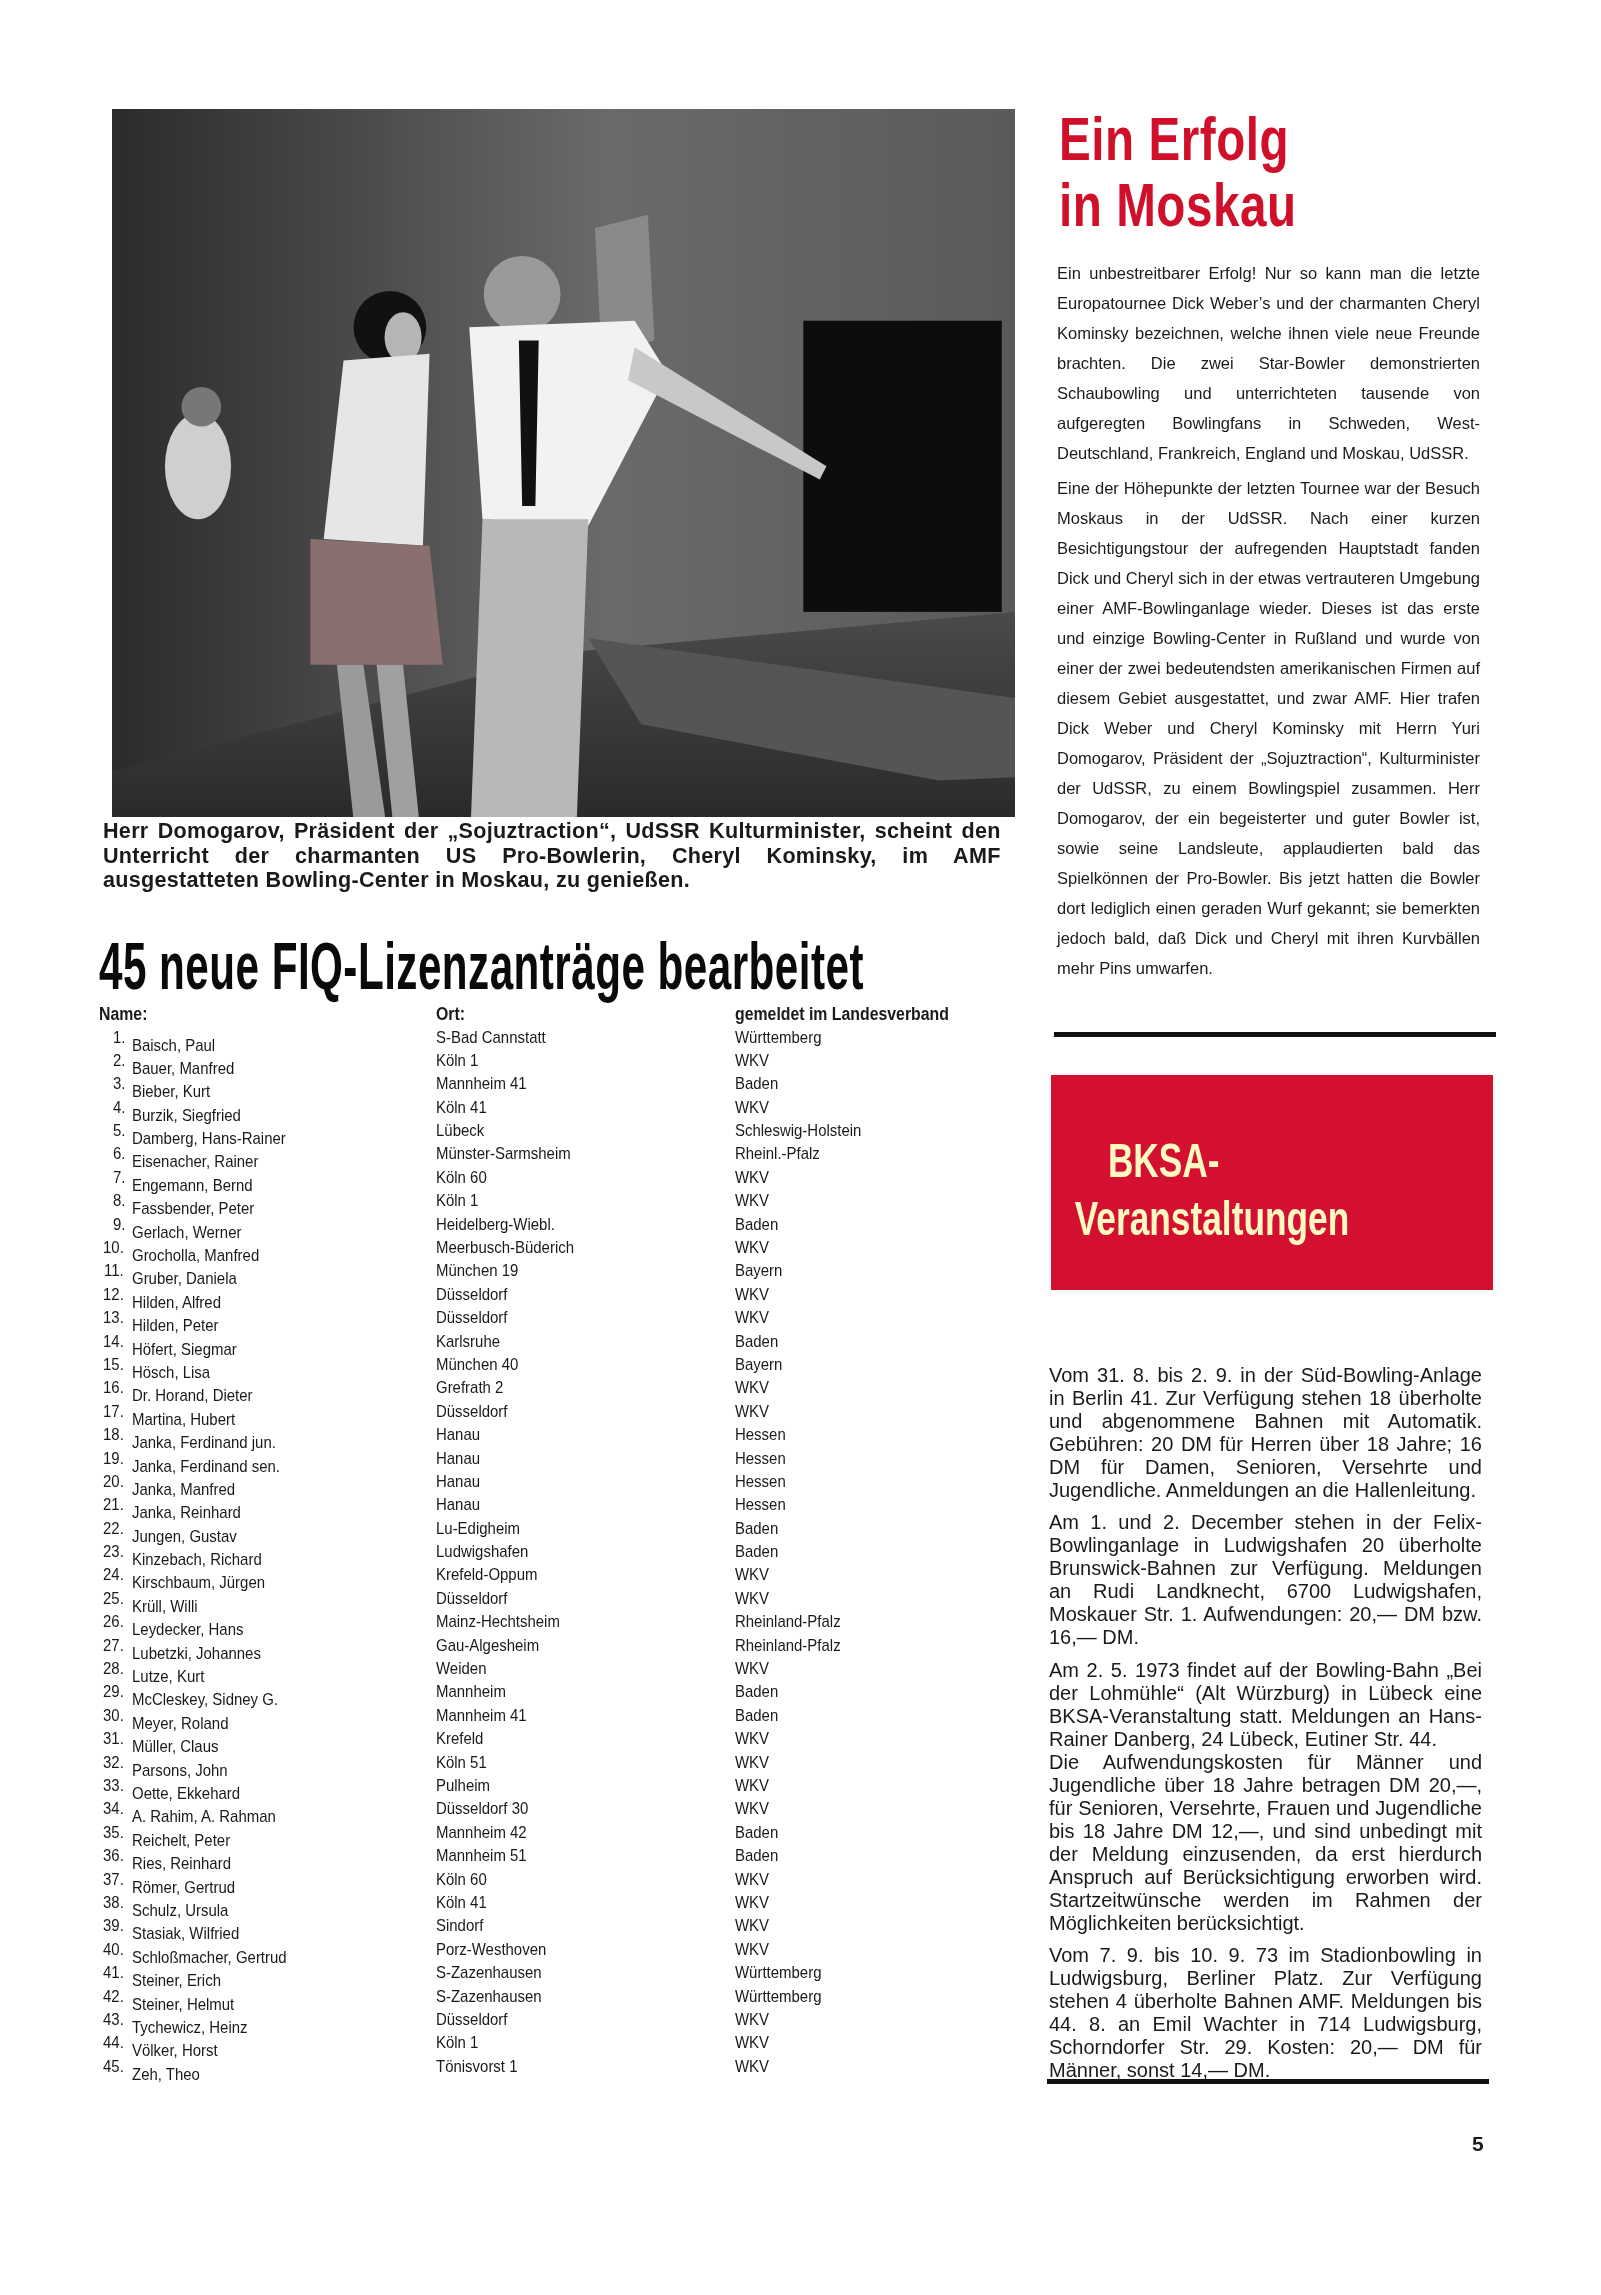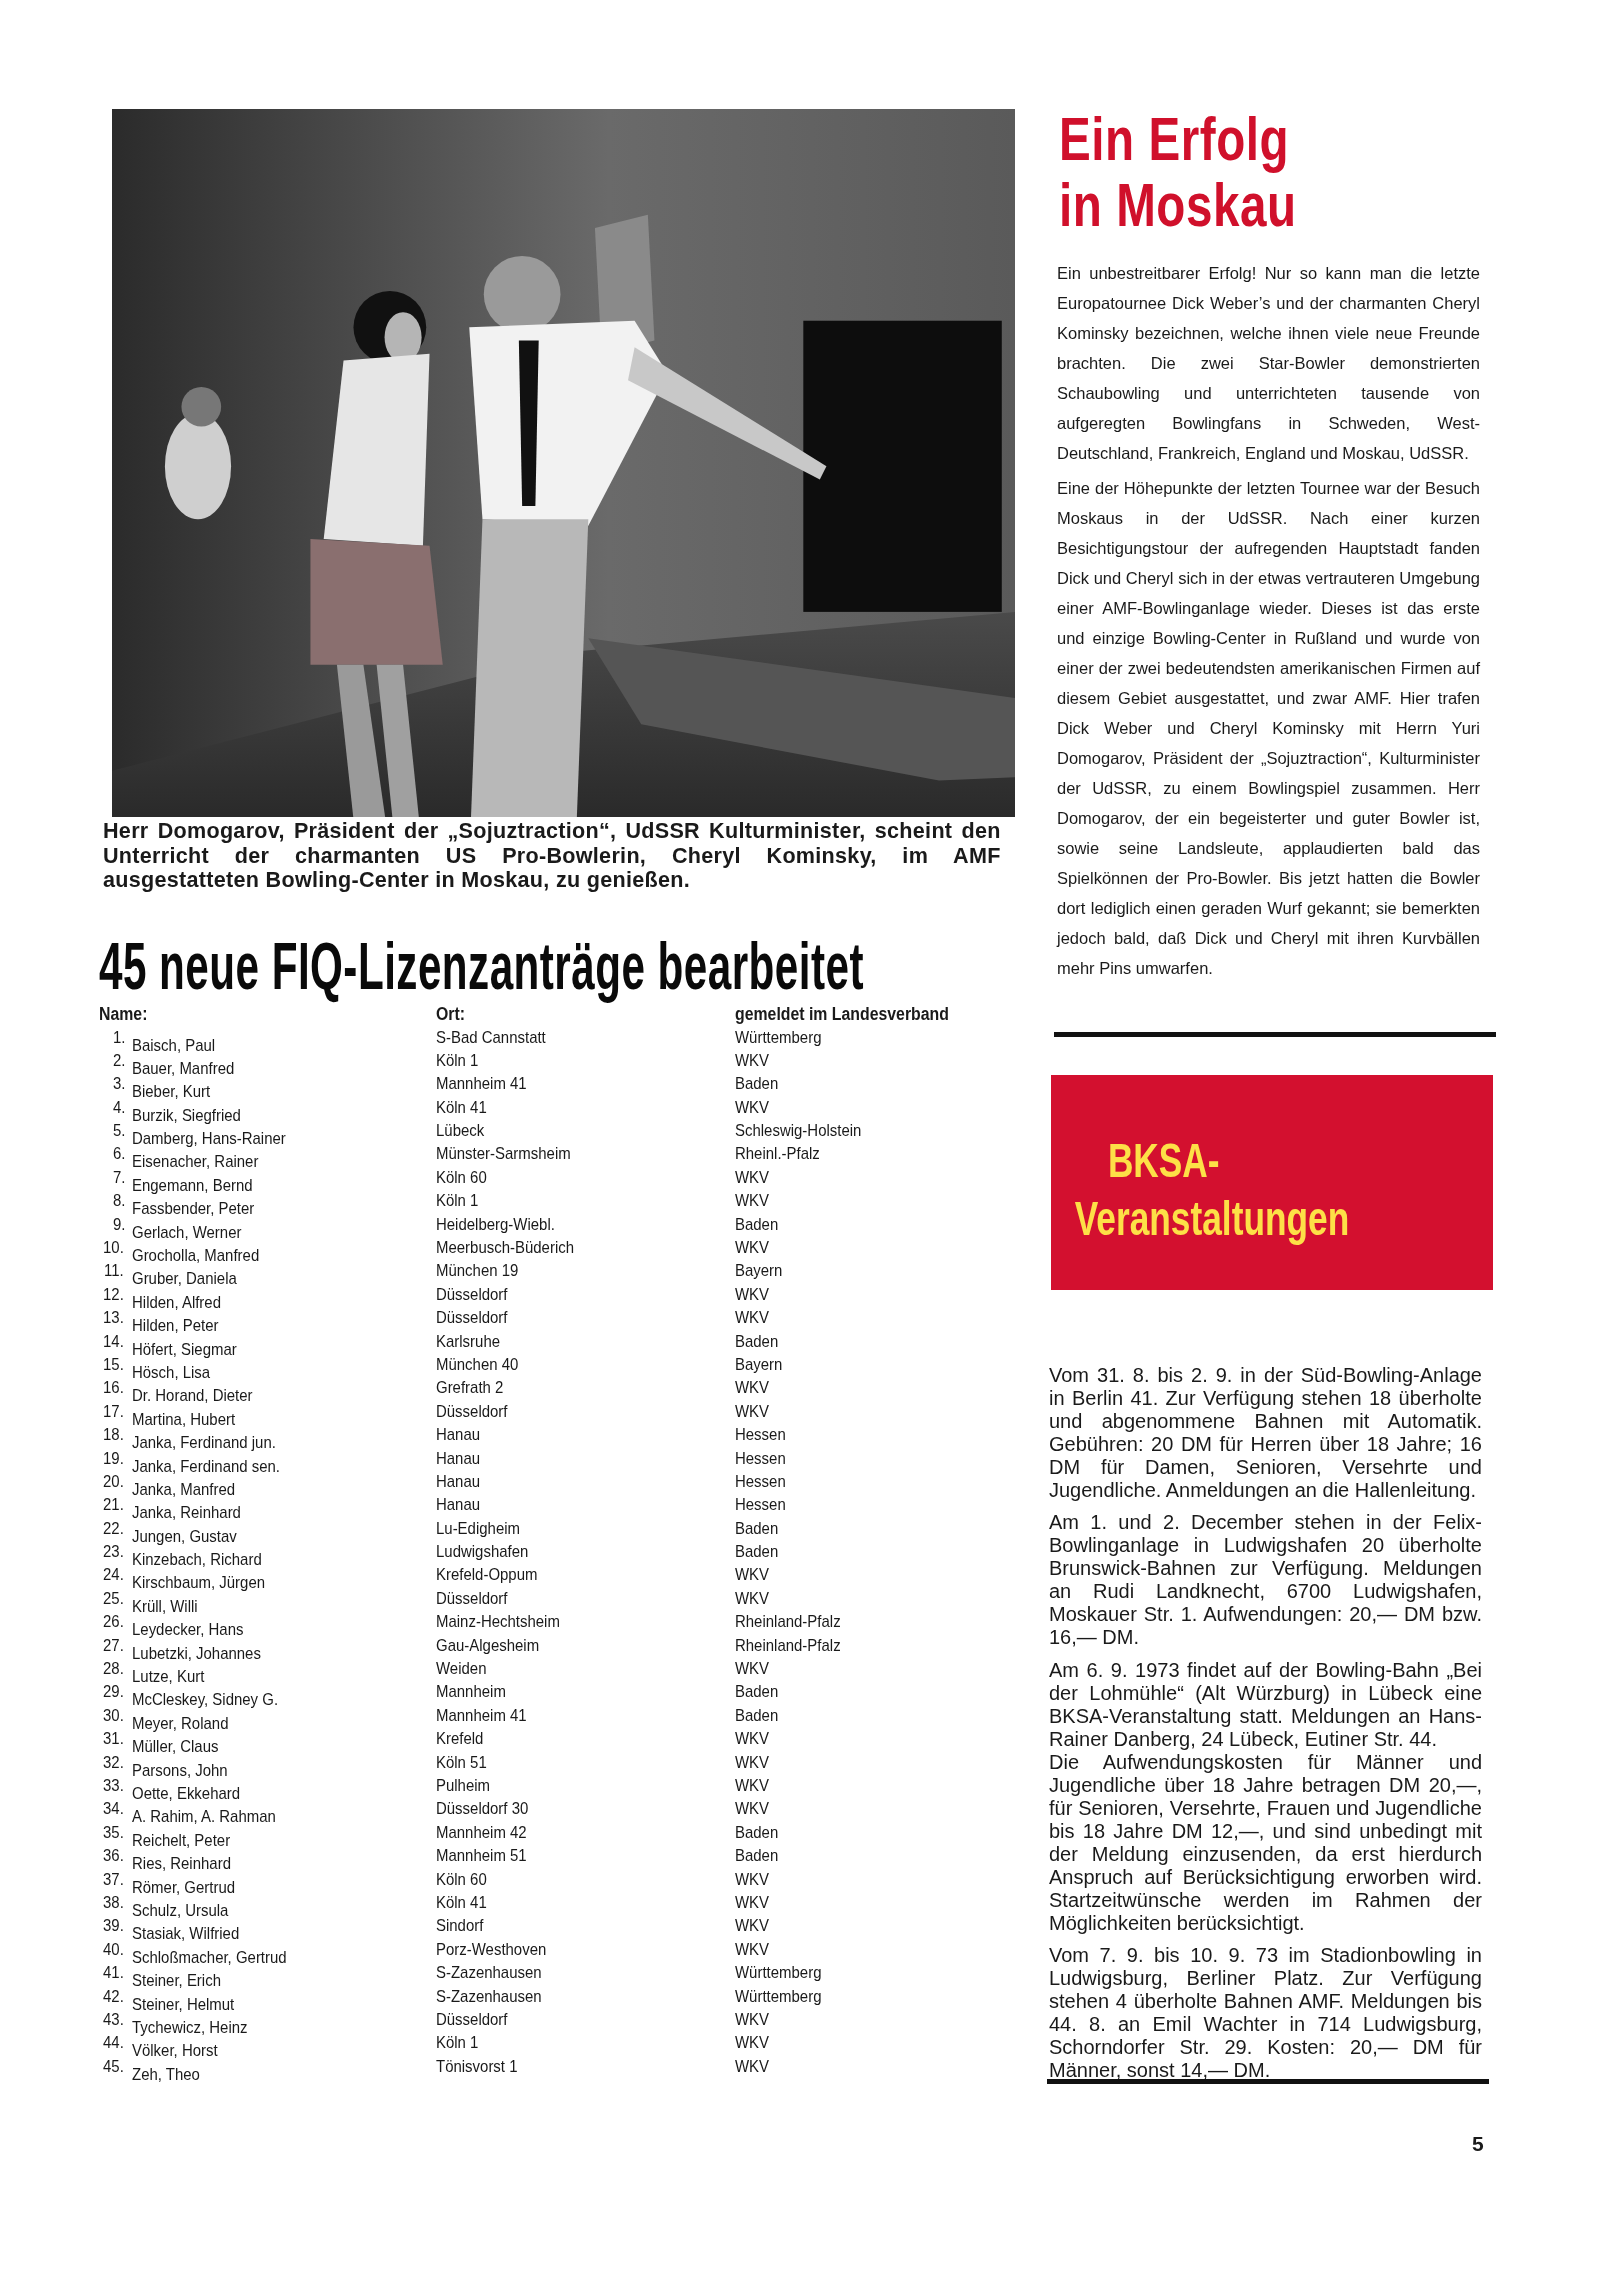--- a/index.html
+++ b/index.html
@@ -41,21 +41,21 @@
   .c-name { width: 304px; margin-top: 8px; }
   .c-ort { width: 299px; }
   .c-verb { flex: 1; }
   .thead .c-name-h { width: 337px; }
   .condensed { display: inline-block; transform: scaleX(0.88); transform-origin: left center; white-space: nowrap; }
 
   
   .rule { position: absolute; height: 4.6px; background: #111; }
   .bksa-box { position: absolute; left: 1051px; top: 1075px; width: 442px; height: 215px;
               background: #d3102f; }
-  .bksa-title { position: absolute; left: 0; top: 56px; width: 100%; color: #fde047;
+  .bksa-title { position: absolute; left: 0; top: 56px; width: 100%; color: #fef9c3;
                 font-weight: bold; font-size: 49px; line-height: 58px; }
   .bksa-title .l1 { display: block; padding-left: 79px; transform: scaleX(0.72); transform-origin: left top; white-space: nowrap; }
   .bksa-title .l2 { display: block; padding-left: 33px; transform: scaleX(0.72); transform-origin: left top; white-space: nowrap; }
   .events { position: absolute; left: 1049px; top: 1320px; width: 433px;
             font-size: 20px; line-height: 23px; text-align: justify; margin-top: 44px; }
   .events p { margin: 0 0 9.3px 0; }
   .events p.tight { margin-bottom: 0; }
 
   .page-number { position: absolute; left: 1472px; top: 2132px; font-weight: bold; font-size: 21px; }
 </style>
@@ -395,20 +395,20 @@
 <div class="rule" style="left:1054px; top:1032px; width:442px;"></div>
 <div class="bksa-box">
   <div class="bksa-title">
     <span class="l1">BKSA-</span>
     <span class="l2">Veranstaltungen</span>
   </div>
 </div>
 <div class="events">
   <p>Vom 31. 8. bis 2. 9. in der Süd-Bowling-Anlage in Berlin 41. Zur Verfügung stehen 18 überholte und abgenommene Bahnen mit Automatik. Gebühren: 20 DM für Herren über 18 Jahre; 16 DM für Damen, Senioren, Versehrte und Jugendliche. Anmeldungen an die Hallenleitung.</p>
   <p>Am 1. und 2. December stehen in der Felix-Bowlinganlage in Ludwigshafen 20 überholte Brunswick-Bahnen zur Verfügung. Meldungen an Rudi Landknecht, 6700 Ludwigshafen, Moskauer Str. 1. Aufwendungen: 20,— DM bzw. 16,— DM.</p>
-  <p class="tight">Am 6. 9. 1973 findet auf der Bowling-Bahn „Bei der Lohmühle“ (Alt Würzburg) in Lübeck eine BKSA-Veranstaltung statt. Meldungen an Hans-Rainer Danberg, 24 Lübeck, Eutiner Str. 44.</p>
+  <p class="tight">Am 2. 5. 1973 findet auf der Bowling-Bahn „Bei der Lohmühle“ (Alt Würzburg) in Lübeck eine BKSA-Veranstaltung statt. Meldungen an Hans-Rainer Danberg, 24 Lübeck, Eutiner Str. 44.</p>
   <p>Die Aufwendungskosten für Männer und Jugendliche über 18 Jahre betragen DM 20,—, für Senioren, Versehrte, Frauen und Jugendliche bis 18 Jahre DM 12,—, und sind unbedingt mit der Meldung einzusenden, da erst hierdurch Anspruch auf Berücksichtigung erworben wird. Startzeitwünsche werden im Rahmen der Möglichkeiten berücksichtigt.</p>
   <p>Vom 7. 9. bis 10. 9. 73 im Stadionbowling in Ludwigsburg, Berliner Platz. Zur Verfügung stehen 4 überholte Bahnen AMF. Meldungen bis 44. 8. an Emil Wachter in 714 Ludwigsburg, Schorndorfer Str. 29. Kosten: 20,— DM für Männer, sonst 14,— DM.</p>
 </div>
 <div class="rule" style="left:1047px; top:2079px; width:442px;"></div>
 
 <div class="page-number">5</div>
 
 
 </body></html>

